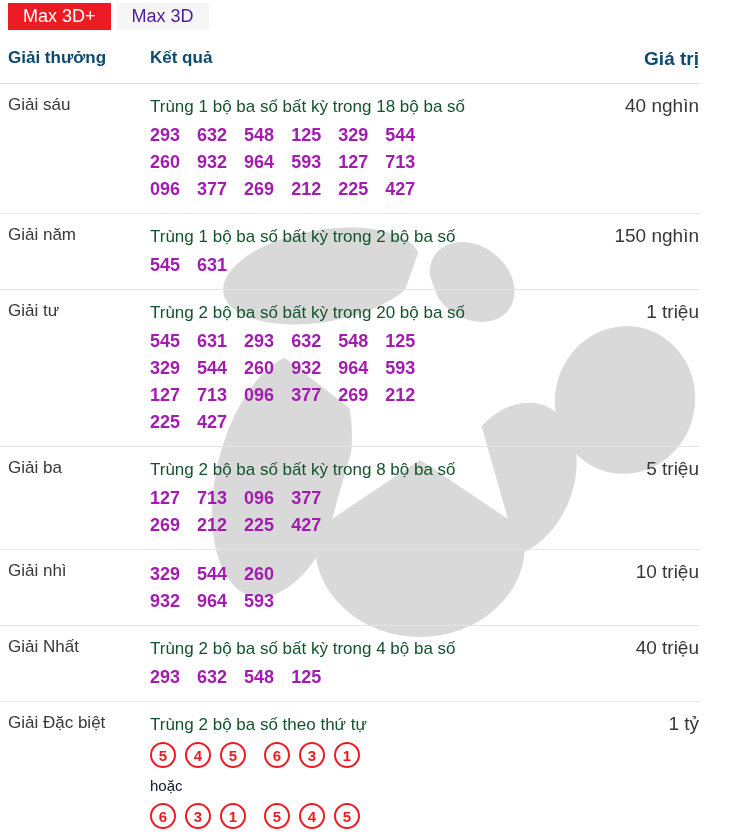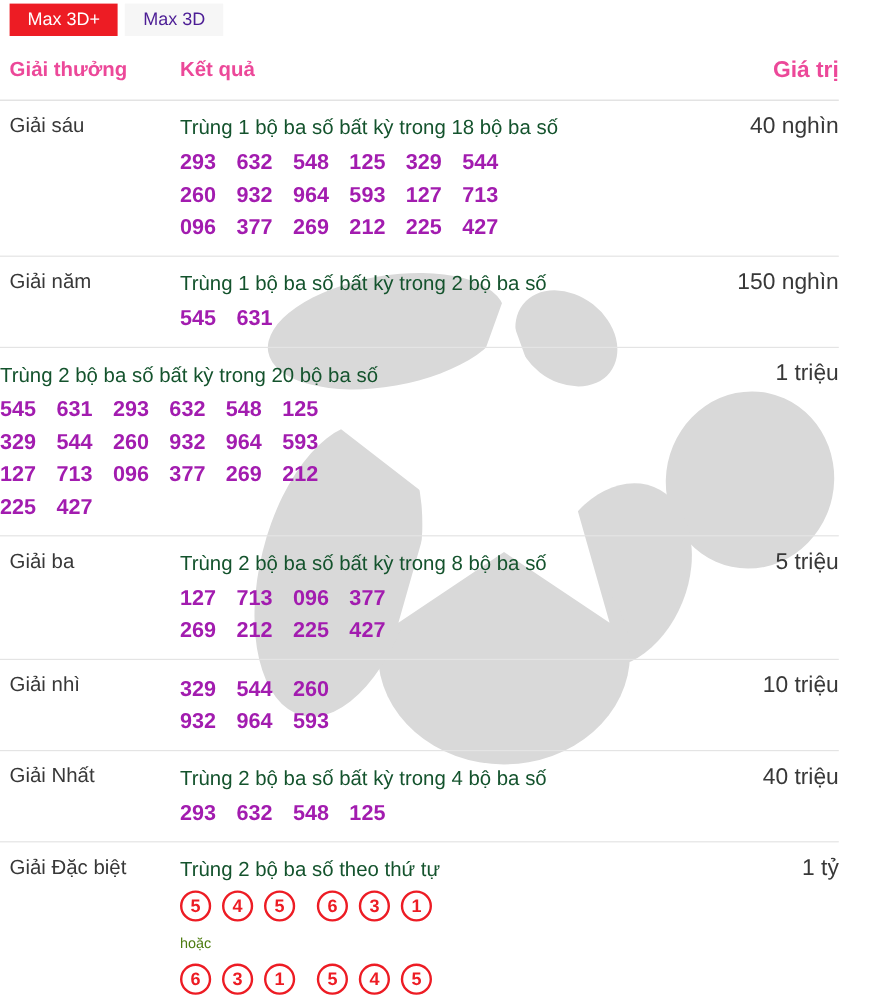--- a/index.html
+++ b/index.html
@@ -8,51 +8,51 @@
     position:relative; width:730px; height:836px; overflow:hidden;
     background:#fff; font-family:"Liberation Sans", sans-serif; color:#383838;
   }
   .watermark { position:absolute; left:0; top:0; z-index:0; pointer-events:none; }
   .content { position:relative; z-index:1; }
 
   
   .tabbar { display:flex; gap:6px; padding:3px 0 0 8px; }
   .tab {
     height:27px; padding:0 15px; display:flex; align-items:center;
-    font-size:15px; cursor:pointer; white-space:nowrap;
+    font-size:18px; cursor:pointer; white-space:nowrap;
   }
   .tab.active   { background:#ed1c24; color:#ffffff; }
   .tab.inactive { background:#f6f6f6; color:#4c1d95; }
 
   
   .table { margin:6px 31px 0 0; }
   .thead {
     display:flex; padding:12px 0 13px; border-bottom:1px solid #dcdcdc;
-    font-weight:bold; font-size:17px; color:#ec4899;
+    font-weight:bold; font-size:17px; color:#0c4a6e;
   }
   .row { display:flex; border-bottom:1px solid #e4e4e4; padding:11px 0 10px; }
   .row:last-child { border-bottom:none; }
 
   .col-prize  { width:150px; padding-left:8px; font-size:17px; flex:none; }
   .col-result { flex:1; min-width:0; }
   .col-value  { width:130px; text-align:right; font-size:19px; flex:none; }
 
   .desc { font-size:17px; line-height:24px; margin-bottom:3px; color:#14532d; }
 
   .numline { display:flex; gap:17px; height:27px; align-items:center; }
   .num { font-size:18px; font-weight:bold; color:#a21caf; min-width:30px; }
 
   .circleline { display:flex; gap:9px; margin:5px 0 6px; }
   .circle {
     width:26px; height:26px; border:2px solid #ed1c24; border-radius:50%;
     background:#fff; color:#ed1c24; font-weight:bold; font-size:15px;
     display:flex; align-items:center; justify-content:center;
   }
   .circle.grp { margin-left:9px; }
-  .or { font-size:12px; line-height:24px; margin:6px 0 2px; color:#4d7c0f; }
+  .or { font-size:15px; line-height:24px; margin:6px 0 2px; color:#0f172a; }
 </style>
 </head>
 <body>
 
 <div class="page">
 
   <svg class="watermark" width="730" height="836" viewBox="0 0 730 836" aria-hidden="true">
     <g fill="#d9d9d9">
       <ellipse cx="322" cy="276" rx="100" ry="46" transform="rotate(-10 322 276)"></ellipse>
       <ellipse cx="472" cy="282" rx="46" ry="36" transform="rotate(38 472 282)"></ellipse>
@@ -113,20 +113,21 @@
             <div class="col-result">
               <div class="desc">Trùng 1 bộ ba số bất kỳ trong 2 bộ ba số</div>
               <div class="numline">
                 <span class="num">545</span>
                 <span class="num">631</span>
               </div>
             </div>
             <div class="col-value">150 nghìn</div>
           </div>
           <div class="row">
+            <div class="col-prize">Giải tư</div>
             <div class="col-result">
               <div class="desc">Trùng 2 bộ ba số bất kỳ trong 20 bộ ba số</div>
               <div class="numline">
                 <span class="num">545</span>
                 <span class="num">631</span>
                 <span class="num">293</span>
                 <span class="num">632</span>
                 <span class="num">548</span>
                 <span class="num">125</span>
               </div>

